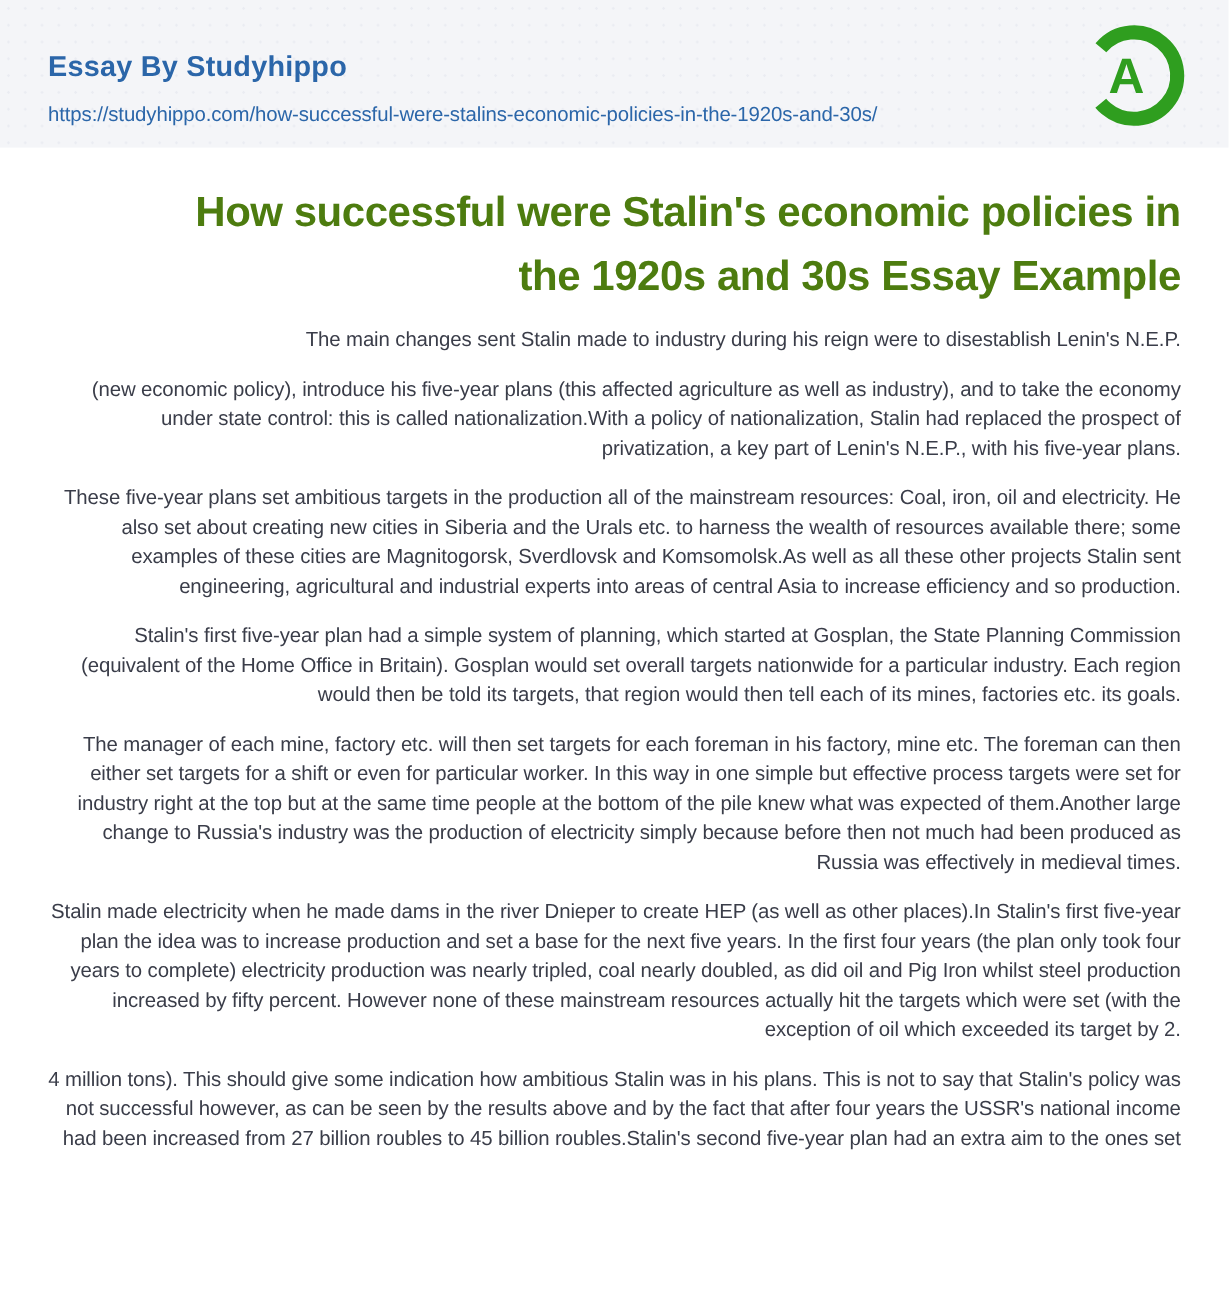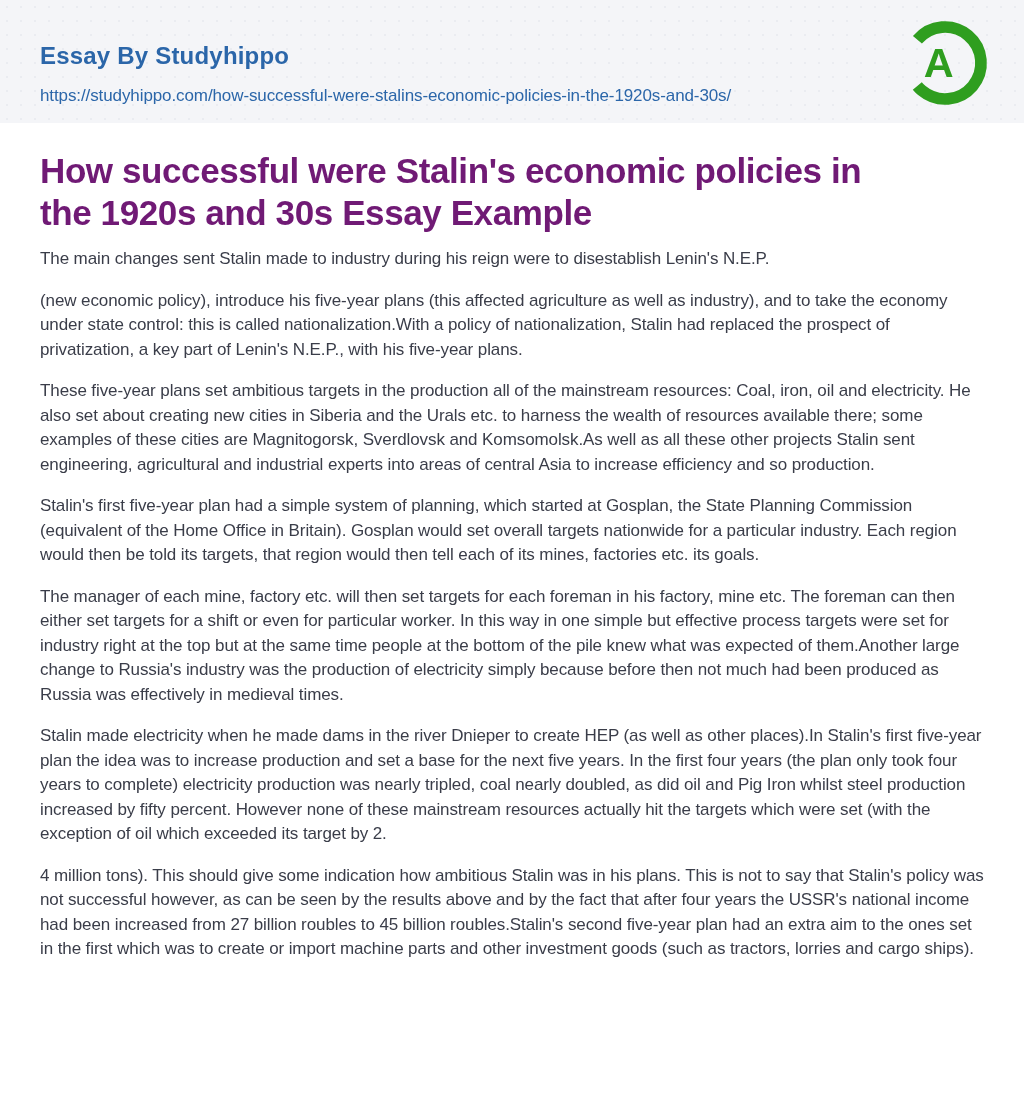--- a/index.html
+++ b/index.html
@@ -7,20 +7,21 @@
     width: 1024px;
     background: #ffffff;
     font-family: "Liberation Sans", sans-serif;
   }
   .page {
     position: relative;
     width: 1024px;
     height: 964px;
     background: #ffffff;
     overflow: hidden;
+    text-align: right;
   }
   .header {
     position: relative;
     width: 100%;
     height: 123px;
     background-color: #f4f5f8;
     background-image: radial-gradient(circle, rgba(40,60,120,0.05) 1px, transparent 1.2px);
     background-size: 14px 14px;
   }
   .site-title {
@@ -46,24 +47,24 @@
     top: 17px;
     right: 34px;
     width: 90px;
     height: 92px;
   }
   .article {
     padding: 27px 40px 0 40px;
   }
   .article-title {
     font-size: 35px;
-    line-height: 42px;
+    line-height: 54px;
     font-weight: bold;
     letter-spacing: -0.4px;
-    color: #701a75;
+    color: #4d7c0f;
     white-space: pre-line;
     margin-bottom: 13px;
   }
   .article-body p {
     font-size: 17px;
     line-height: 24.5px;
     letter-spacing: -0.1px;
     color: #3a3d49;
     margin: 0 0 17px 0;
   }

